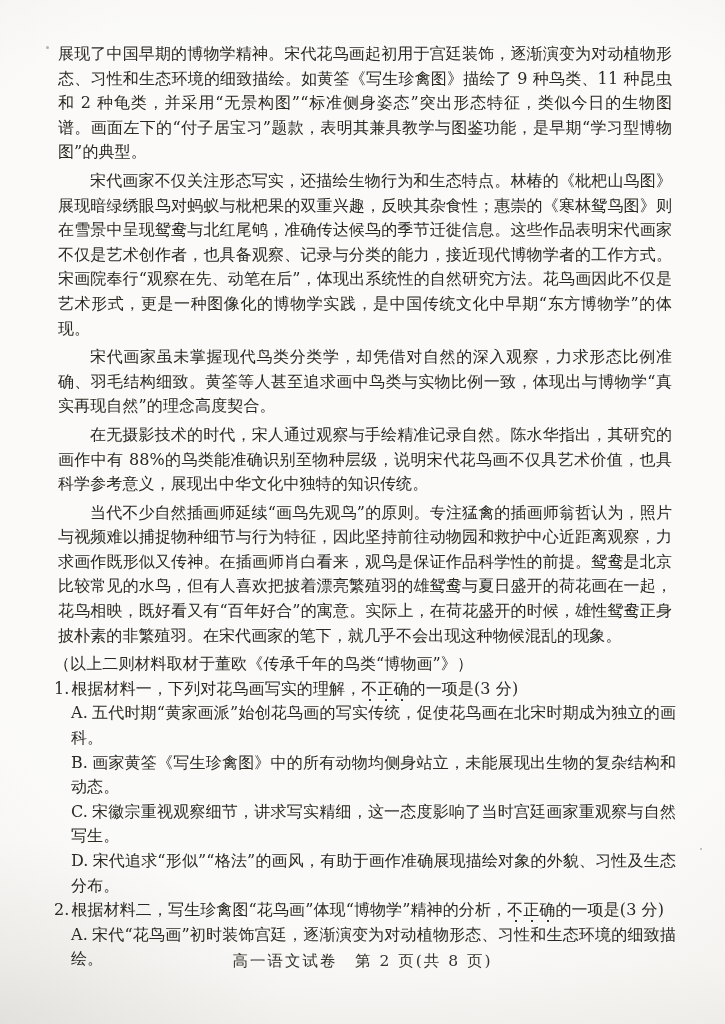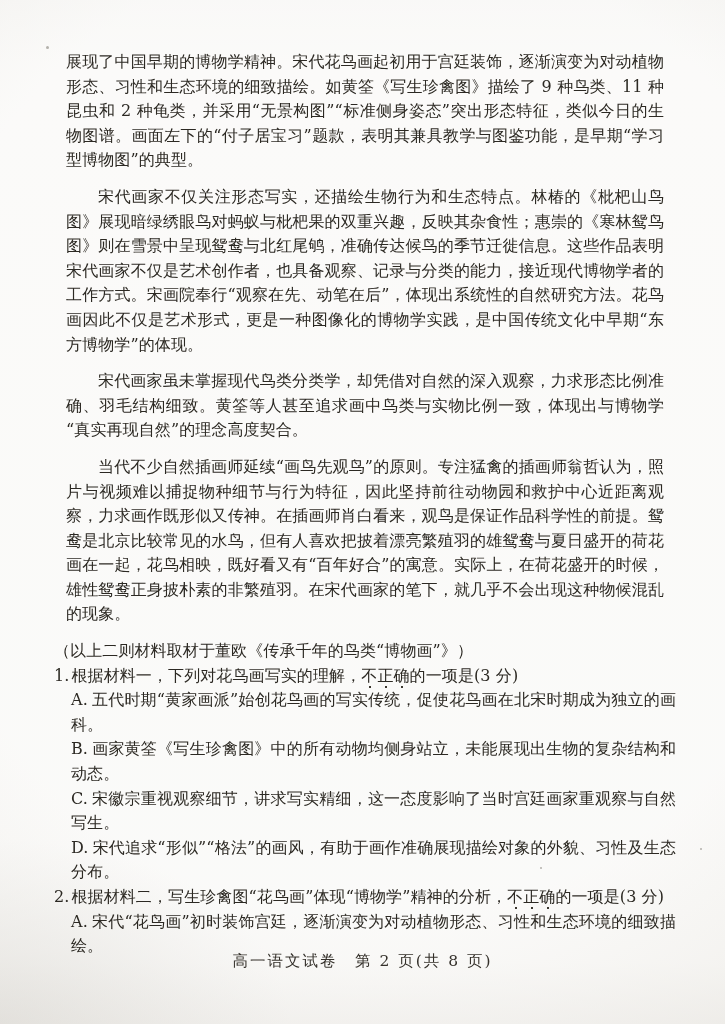--- a/index.html
+++ b/index.html
@@ -18,21 +18,21 @@
       radial-gradient(130% 95% at 52% 42%, rgba(255,255,255,0.55) 50%, rgba(230,227,221,0.6) 88%, rgba(208,204,197,0.85) 100%),
       radial-gradient(40% 18% at 0% 100%, rgba(160,156,148,0.35) 0%, rgba(160,156,148,0) 100%),
       linear-gradient(180deg, #f2f1ee 0%, #f6f5f2 6%, #f5f4f1 94%, #ebe9e5 100%);
   }
   .content {
     position: absolute; left: 54px; top: 38px; width: 622px;
     font-size: 16px; line-height: 24.6px;
     text-align: justify;
     letter-spacing: 0.1px;
   }
-  .para { margin: 12px; text-indent: 2em; }
+  .para { margin: 4px; text-indent: 2em; }
   .para.first { text-indent: 0; }
   .source-line { margin: 0; text-align: left; text-indent: 0; }
   .q-stem { margin: 0; text-indent: 0; }
   .q-num { padding-right: 2px; }
   .option { margin: 0; padding-left: 17px; text-indent: 0; }
   .opt-label { padding-right: 4px; }
   
   .emph {
     padding-bottom: 4px;
     background-image: radial-gradient(circle, #3b372f 1.2px, rgba(0,0,0,0) 1.5px);
@@ -55,20 +55,21 @@
 </head>
 <body>
 
 <div class="page">
 
   <div class="content">
 
     <p class="para first">展现了中国早期的博物学精神。宋代花鸟画起初用于宫廷装饰，逐渐演变为对动植物形态、习性和生态环境的细致描绘。如黄筌《写生珍禽图》描绘了 9 种鸟类、11 种昆虫和 2 种龟类，并采用“无景构图”“标准侧身姿态”突出形态特征，类似今日的生物图谱。画面左下的“付子居宝习”题款，表明其兼具教学与图鉴功能，是早期“学习型博物图”的典型。</p>
     <p class="para">宋代画家不仅关注形态写实，还描绘生物行为和生态特点。林椿的《枇杷山鸟图》展现暗绿绣眼鸟对蚂蚁与枇杷果的双重兴趣，反映其杂食性；惠崇的《寒林鸳鸟图》则在雪景中呈现鸳鸯与北红尾鸲，准确传达候鸟的季节迁徙信息。这些作品表明宋代画家不仅是艺术创作者，也具备观察、记录与分类的能力，接近现代博物学者的工作方式。宋画院奉行“观察在先、动笔在后”，体现出系统性的自然研究方法。花鸟画因此不仅是艺术形式，更是一种图像化的博物学实践，是中国传统文化中早期“东方博物学”的体现。</p>
     <p class="para">宋代画家虽未掌握现代鸟类分类学，却凭借对自然的深入观察，力求形态比例准确、羽毛结构细致。黄筌等人甚至追求画中鸟类与实物比例一致，体现出与博物学“真实再现自然”的理念高度契合。</p>
+    <p class="para">在无摄影技术的时代，宋人通过观察与手绘精准记录自然。陈水华指出，其研究的画作中有 88%的鸟类能准确识别至物种层级，说明宋代花鸟画不仅具艺术价值，也具科学参考意义，展现出中华文化中独特的知识传统。</p>
     <p class="para">当代不少自然插画师延续“画鸟先观鸟”的原则。专注猛禽的插画师翁哲认为，照片与视频难以捕捉物种细节与行为特征，因此坚持前往动物园和救护中心近距离观察，力求画作既形似又传神。在插画师肖白看来，观鸟是保证作品科学性的前提。鸳鸯是北京比较常见的水鸟，但有人喜欢把披着漂亮繁殖羽的雄鸳鸯与夏日盛开的荷花画在一起，花鸟相映，既好看又有“百年好合”的寓意。实际上，在荷花盛开的时候，雄性鸳鸯正身披朴素的非繁殖羽。在宋代画家的笔下，就几乎不会出现这种物候混乱的现象。</p>
 
     <p class="source-line">（以上二则材料取材于董欧《传承千年的鸟类“博物画”》）</p>
 
     <div>
       <p class="q-stem">
         <span class="q-num">1.</span><span>根据材料一，下列对花鸟画写实的理解，</span><span class="emph">不正确</span><span>的一项是(3 分)</span>
       </p>
       <p class="option">
         <span class="opt-label">A.</span><span>五代时期“黄家画派”始创花鸟画的写实传统，促使花鸟画在北宋时期成为独立的画科。</span>

